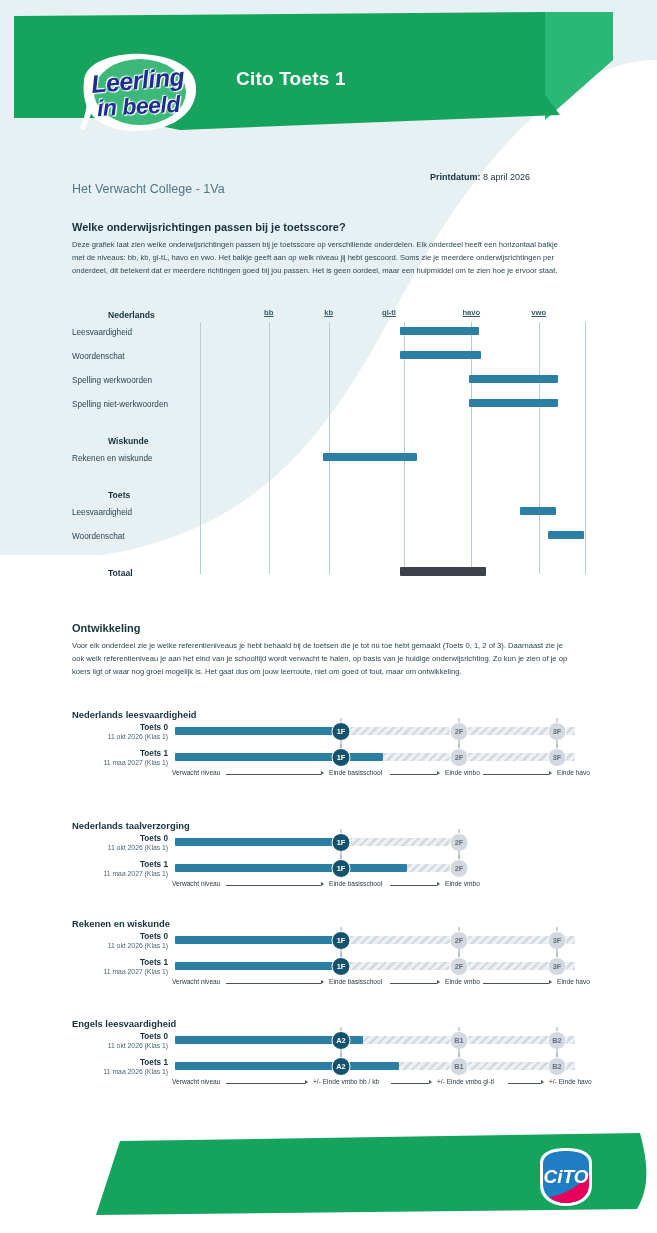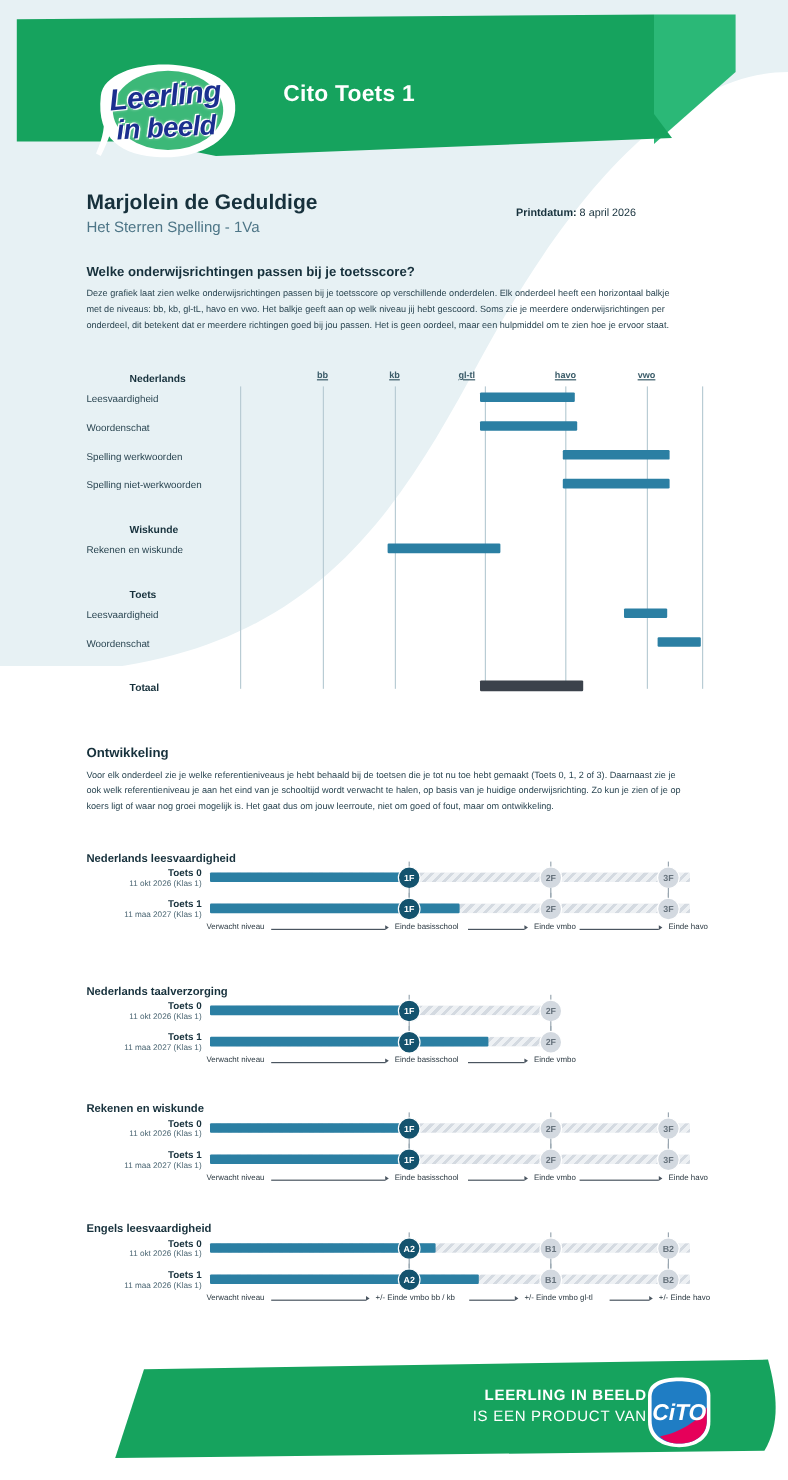--- a/index.html
+++ b/index.html
@@ -141,22 +141,21 @@
         <path d="M8,76 C14,62 16,52 14,40 L22,44 C22,56 18,66 12,78 Z" fill="#ffffff"></path>
       </svg>
       <div class="logo-text">
         <span class="logo-l1">Leerling</span>
         <span class="logo-l2">in beeld</span>
       </div>
     </div>
     <div class="header-title">Cito Toets 1</div>
   </div>
 
-  <div class="student-name">Marjolein de Geduldige</div>
-  <div class="student-sub">Het Sterren Spelling -  1Va</div>
+  <div class="student-sub">Het Verwacht College -  1Va</div>
   <div class="printdate">
     <b>Printdatum:</b>
     <span>8 april 2026</span>
   </div>
 
   <div class="sec-h" style="left:72px; top:221px;">Welke onderwijsrichtingen passen bij je toetsscore?</div>
   <div class="sec-p" style="left:72px; top:238px; width:500px;">Deze grafiek laat zien welke onderwijsrichtingen passen bij je toetsscore op verschillende onderdelen. Elk onderdeel heeft een horizontaal balkje met de niveaus: bb, kb, gl-tL, havo en vwo. Het balkje geeft aan op welk niveau jij hebt gescoord. Soms zie je meerdere onderwijsrichtingen per onderdeel, dit betekent dat er meerdere richtingen goed bij jou passen. Het is geen oordeel, maar een hulpmiddel om te zien hoe je ervoor staat.</div>
 
   <div class="chart1" id="chart1">
       <div class="c1-axislabel" style="left: 268.75px; top: 8px;">bb</div>
@@ -356,24 +355,20 @@
           <div class="dev-axis-lab" style="left: 549px;">+/- Einde havo</div>
         </div>
       </div>
     </div>
 
   <div class="footer">
     <svg width="657" height="110" viewBox="0 0 657 110">
       <path d="M120,18 L640,10 C648,40 650,64 637,86 L96,92 Z" fill="#16a35e"></path>
     </svg>
   </div>
-  <div class="footer-txt">
-    <div class="footer-l1">LEERLING IN BEELD</div>
-    <div class="footer-l2">IS EEN PRODUCT VAN</div>
-  </div>
   <svg class="cito-logo" viewBox="0 0 56 60">
     <path d="M28,1 C42,1 54,5 54,16 L54,38 C54,52 42,59 28,59 C14,59 2,52 2,38 L2,16 C2,5 14,1 28,1 Z" fill="#ffffff"></path>
     <path d="M28,4 C40,4 51,7 51,17 L51,37 C51,50 40,56 28,56 C16,56 5,50 5,37 L5,17 C5,7 16,4 28,4 Z" fill="#1f7dc4"></path>
     <path d="M51,26 L51,37 C51,50 40,56 28,56 C22,56 16,54 12,50 C24,48 42,40 51,26 Z" fill="#e6005a"></path>
     <text x="28" y="36" text-anchor="middle" font-family="Liberation Sans, sans-serif" font-size="19" font-weight="bold" font-style="italic" fill="#ffffff">CiTO</text>
   </svg>
 
 </div>
 
 </body></html>

